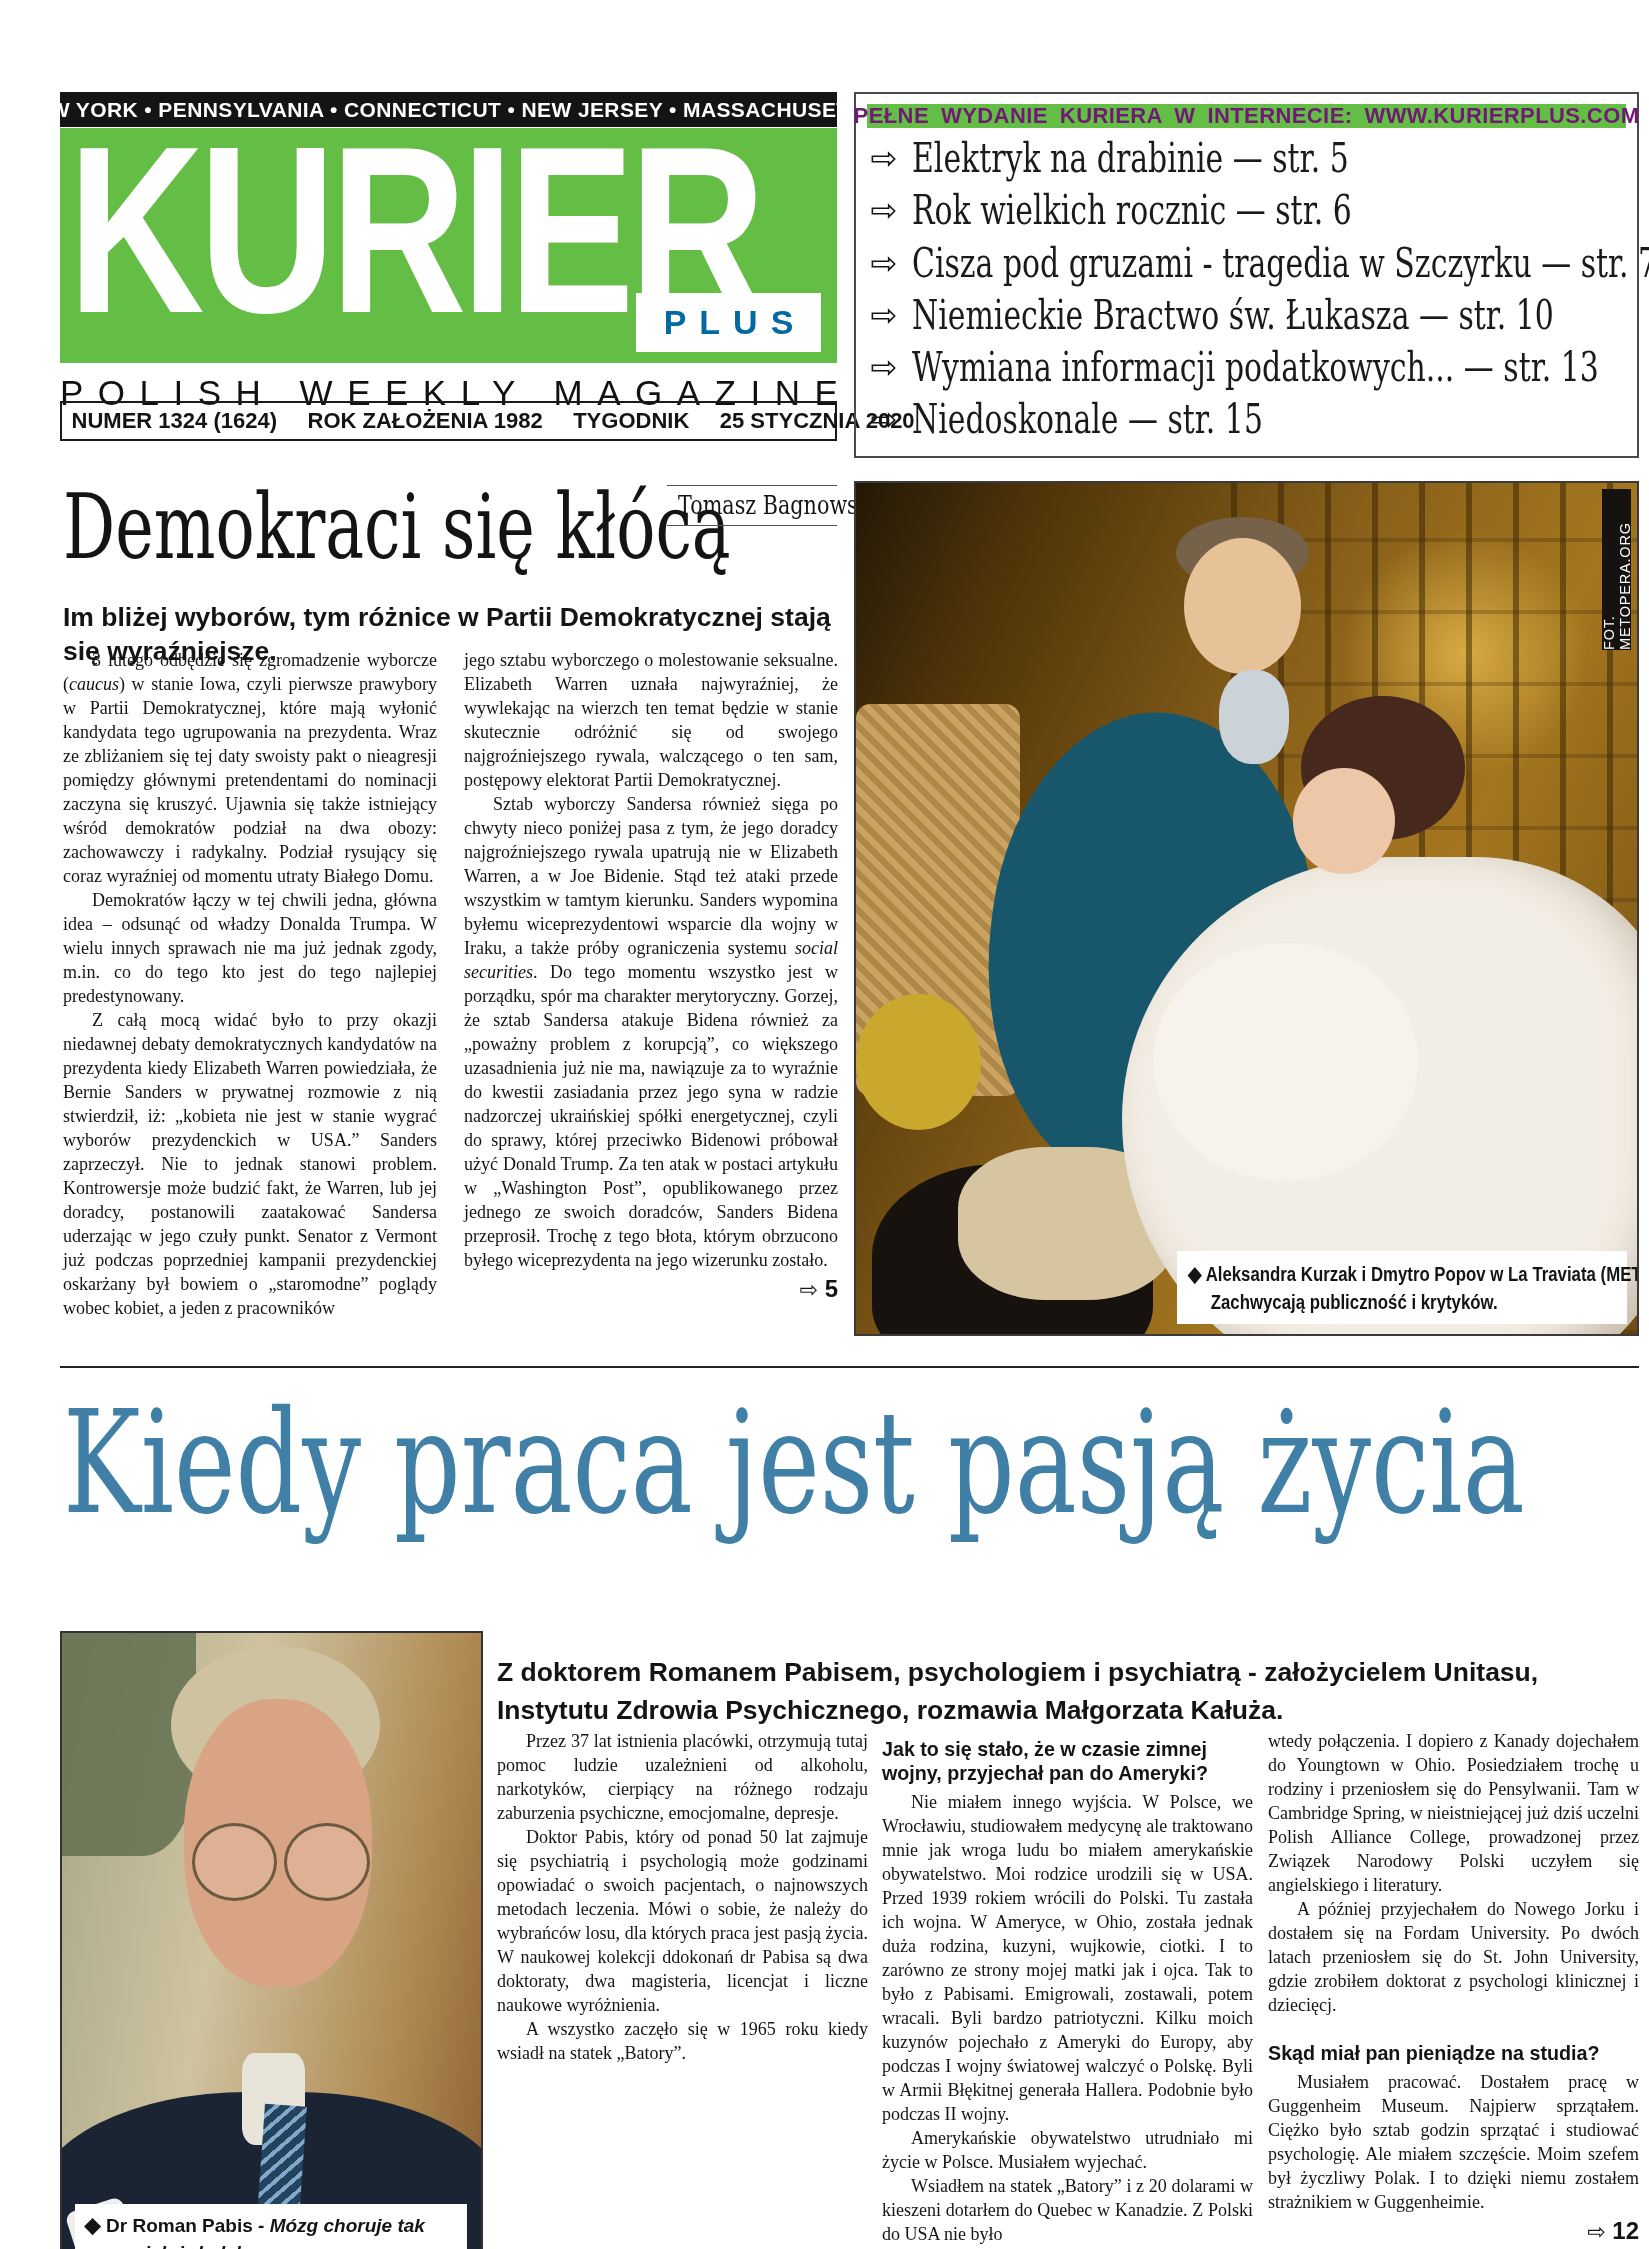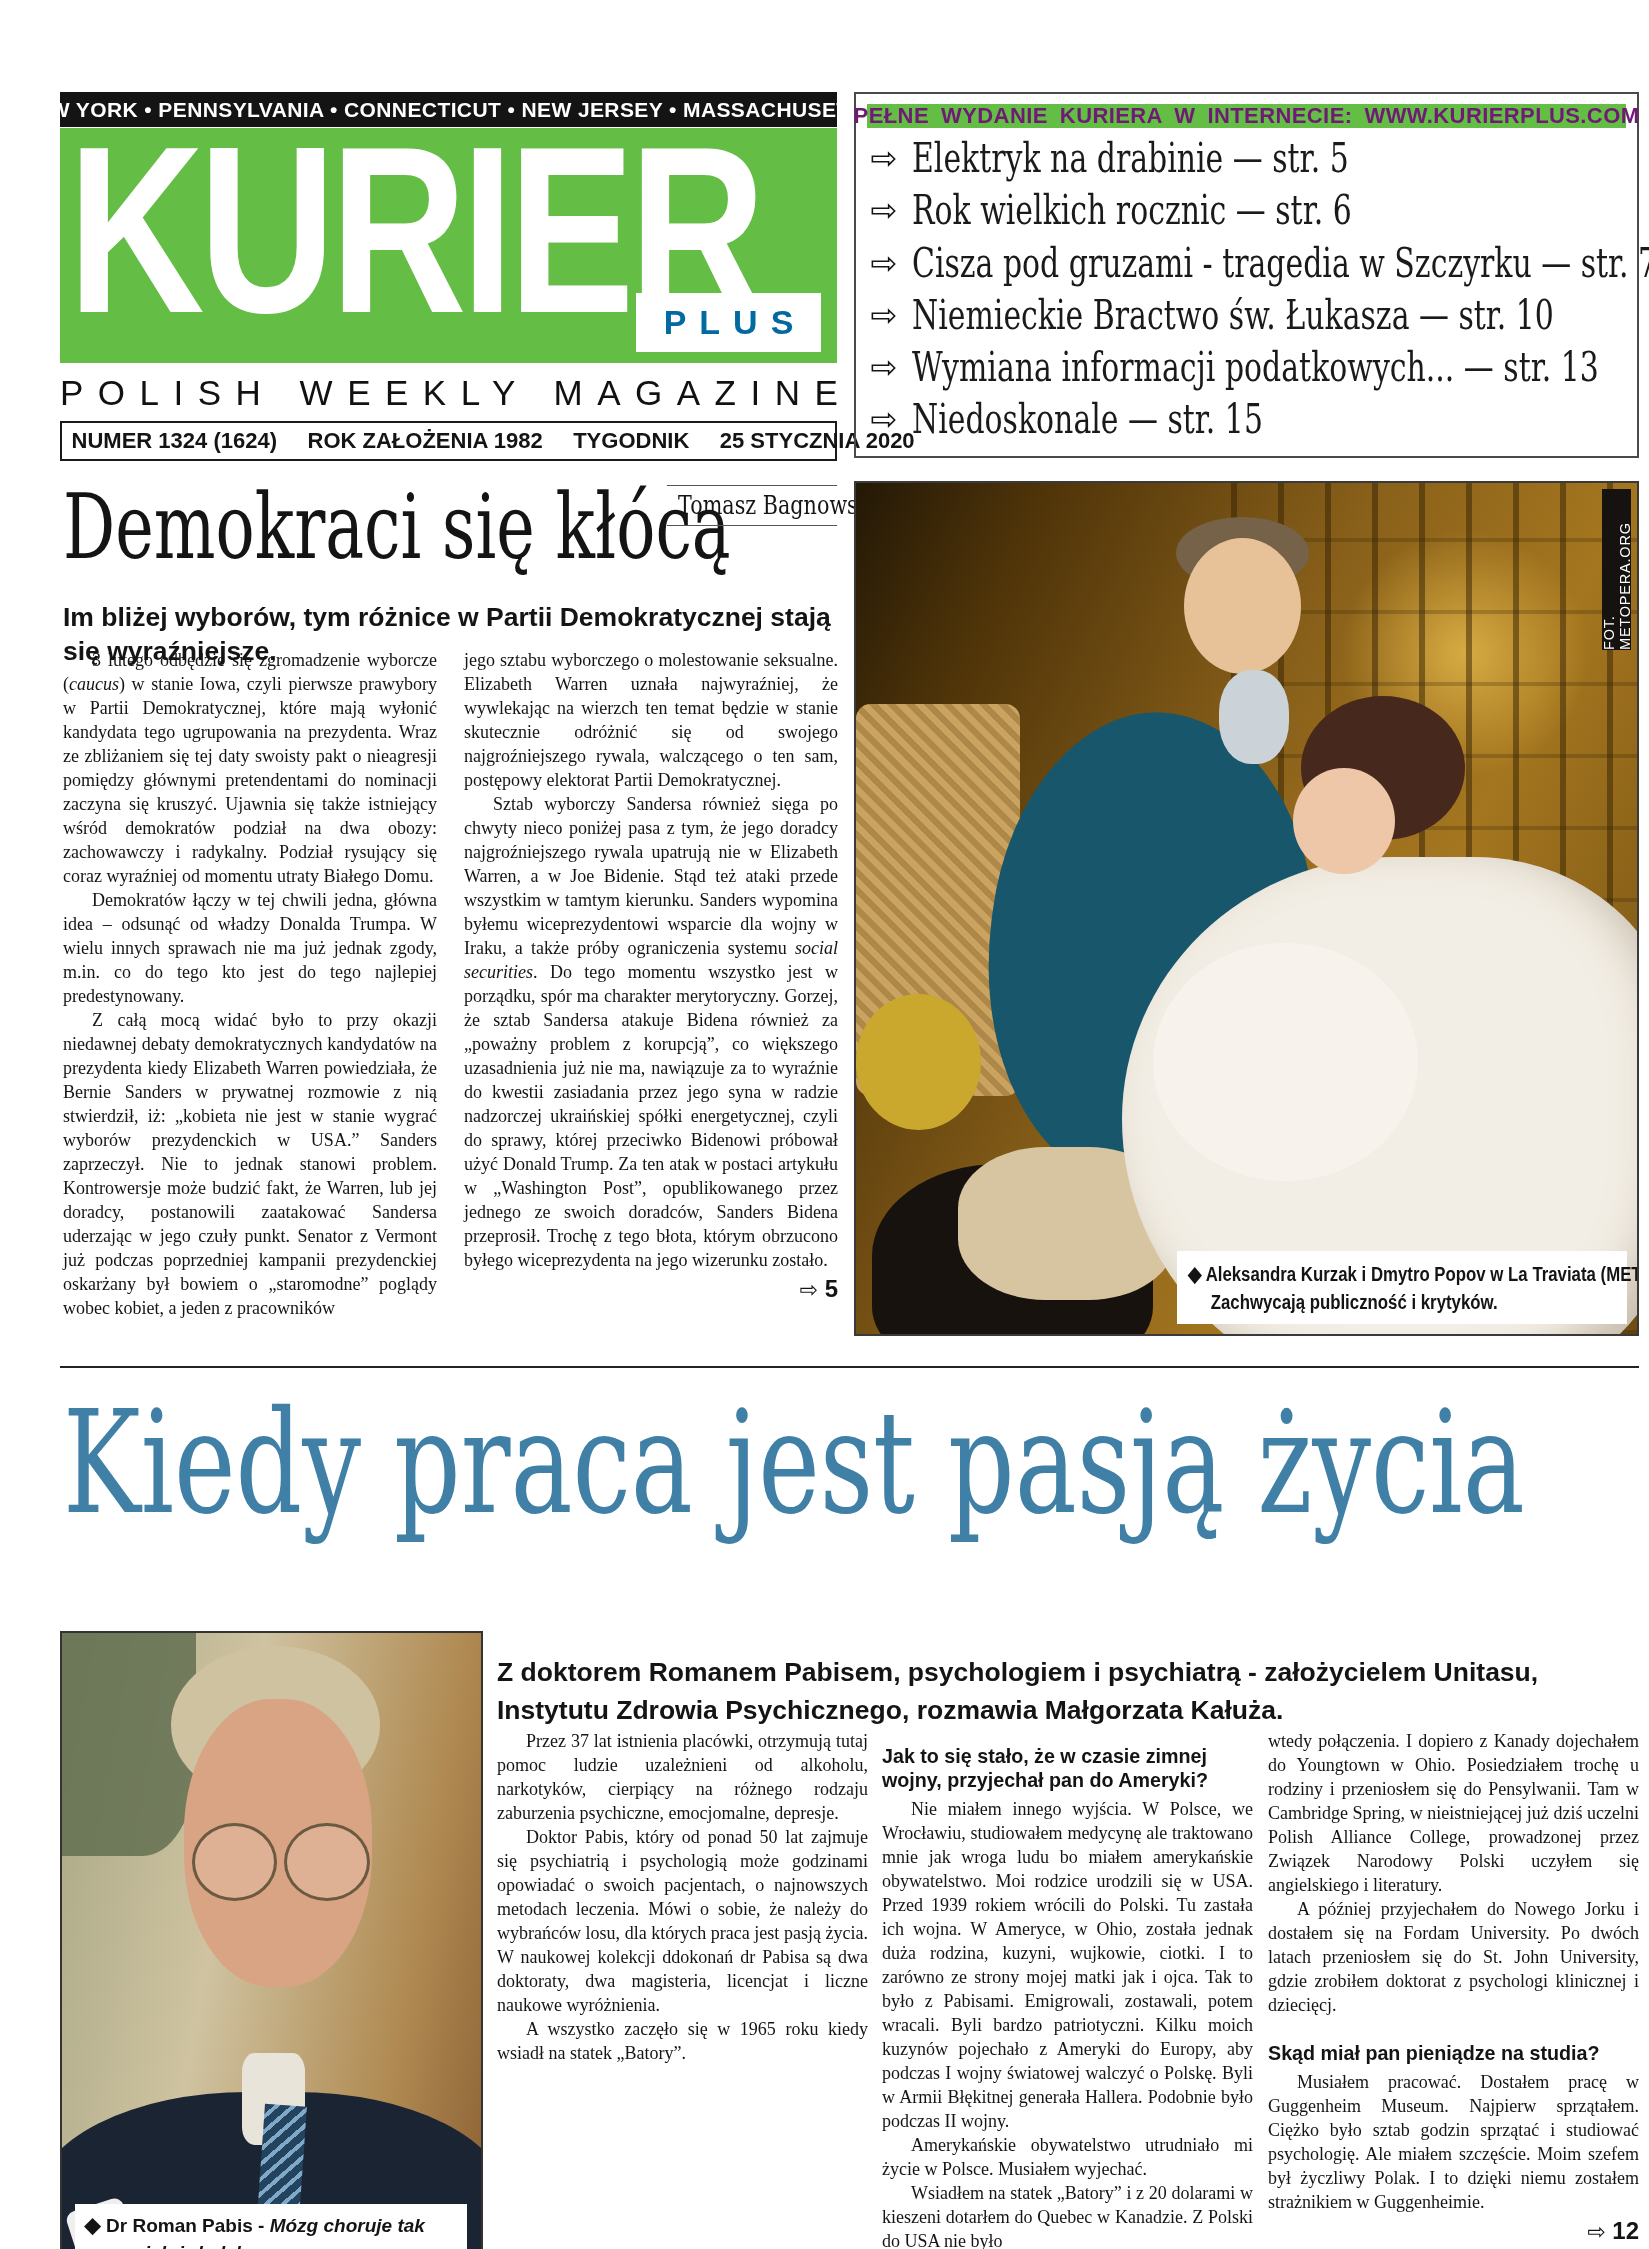--- a/index.html
+++ b/index.html
@@ -13,21 +13,21 @@
              display:flex;align-items:center;justify-content:center;}
   .black-bar span{color:#fff;font:bold 21px "Liberation Sans",sans-serif;letter-spacing:0.4px;white-space:nowrap;}
   .logo-box{position:absolute;left:60px;top:128px;width:777px;height:235px;background:#64be46;overflow:hidden;}
   .logo-word{position:absolute;left:8px;top:-29px;color:#fff;font:bold 225px "Liberation Sans",sans-serif;
              letter-spacing:-6.4px;white-space:nowrap;transform:scale(.84,1.06);transform-origin:0 0;line-height:1.1;}
   .plus-box{position:absolute;right:16px;bottom:11.2px;width:185px;height:59px;background:#fff;
             display:flex;align-items:center;justify-content:center;}
   .plus-box span{color:#0369a1;font:bold 34px "Liberation Sans",sans-serif;letter-spacing:13px;padding-left:13px;}
   .tagline{position:absolute;left:60px;top:373px;width:777px;height:39px;color:#111;
            font:400 35px "Liberation Sans",sans-serif;letter-spacing:14.5px;white-space:nowrap;overflow:hidden;}
-  .issue-box{position:absolute;left:60px;top:421px;width:777px;height:40px;border:2.4px solid #1a1a1a;
+  .issue-box{position:absolute;left:60px;top:401px;width:777px;height:40px;border:2.4px solid #1a1a1a;
              box-sizing:border-box;display:flex;align-items:center;padding:0 9.6px;gap:30.5px;
              font:bold 22px "Liberation Sans",sans-serif;white-space:nowrap;text-align:center;}
   .issue-box .date{margin-left:auto;}
 
   
   .promo-box{position:absolute;left:854px;top:92px;width:785px;height:366px;border:2.4px solid #4a4a4a;
              box-sizing:border-box;padding:9.6px 11.2px;display:flex;flex-direction:column;}
   .promo-banner{height:24px;background:#64be46;color:#701a75;display:flex;align-items:center;justify-content:center;
                 font:bold 22px "Liberation Sans",sans-serif;letter-spacing:0.4px;word-spacing:5.6px;white-space:nowrap;}
   .promo-list{flex:1;display:flex;flex-direction:column;justify-content:space-around;padding:4.8px 3.2px 1.6px 3.2px;}
@@ -102,21 +102,21 @@
           background:repeating-linear-gradient(135deg,#24435f 0 7.2px,#7fa8c9 7.2px 11.2px);transform:rotate(4deg);}
   .pb-mic{position:absolute;left:2%;bottom:6%;width:14%;height:7%;background:#efefef;border-radius:9.6px;transform:rotate(-18deg);}
   .pb-caption{position:absolute;left:13px;right:14.5px;bottom:16px;background:#fff;padding:6.4px 9.6px;
               font:bold 19px "Liberation Sans",sans-serif;line-height:1.4;}
   .pb-caption i{font-style:italic;}
 
   .icol{position:absolute;top:1729px;width:371px;text-align:justify;font-size:18px;line-height:24px;}
   .icol p{margin:0;text-indent:29px;}
   .icol p.lead{font:bold 19px "Liberation Sans",sans-serif;line-height:25px;text-indent:0;text-align:justify;}
   .icol p.q{font:bold 19.7px "Liberation Sans",sans-serif;line-height:24px;text-indent:0;margin:24px 0 4.8px 0;text-align:left;}
-  .icol p.q:first-child{margin-top:15px;}
+  .icol p.q:first-child{margin-top:8px;}
   #a2-col3 .ps p:first-child{text-indent:0;}
 </style>
 </head>
 <body>
 
 <div class="page">
 
   <div class="black-bar">
     <span>NEW YORK • PENNSYLVANIA • CONNECTICUT • NEW JERSEY • MASSACHUSETTS</span>
   </div>

